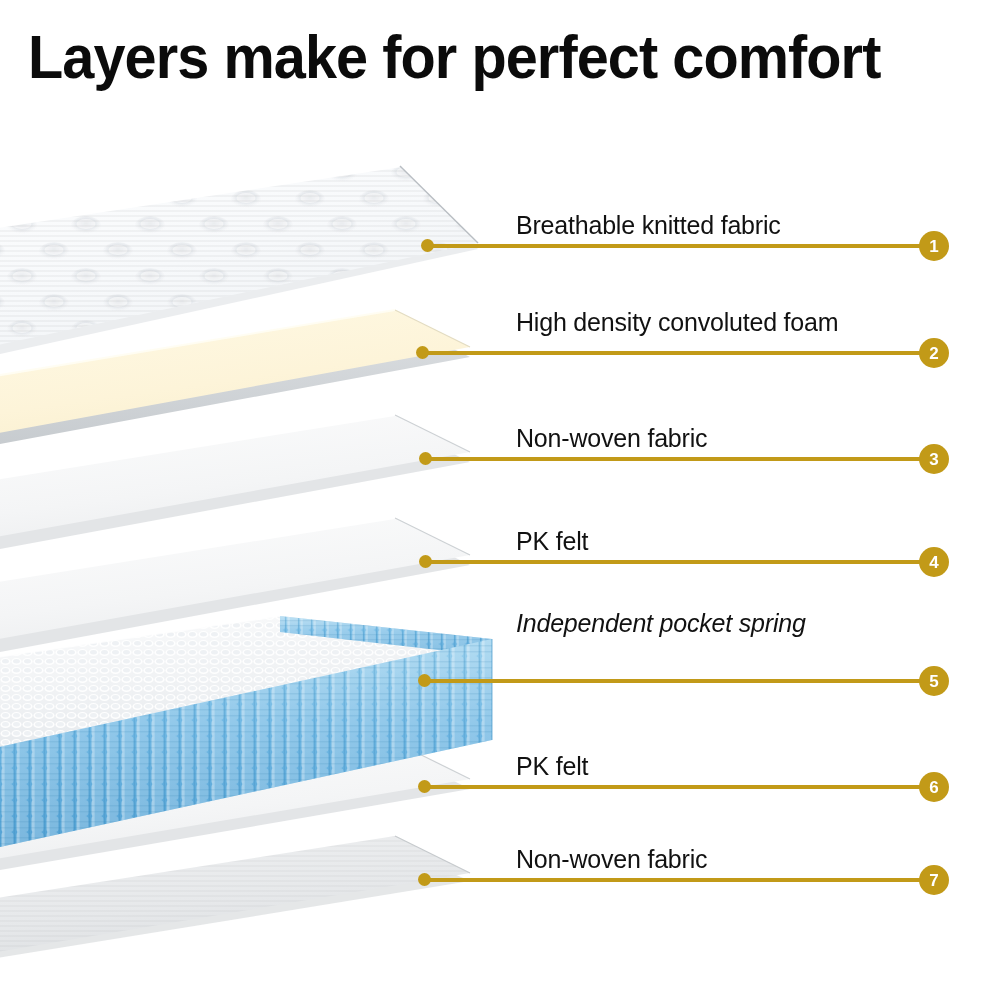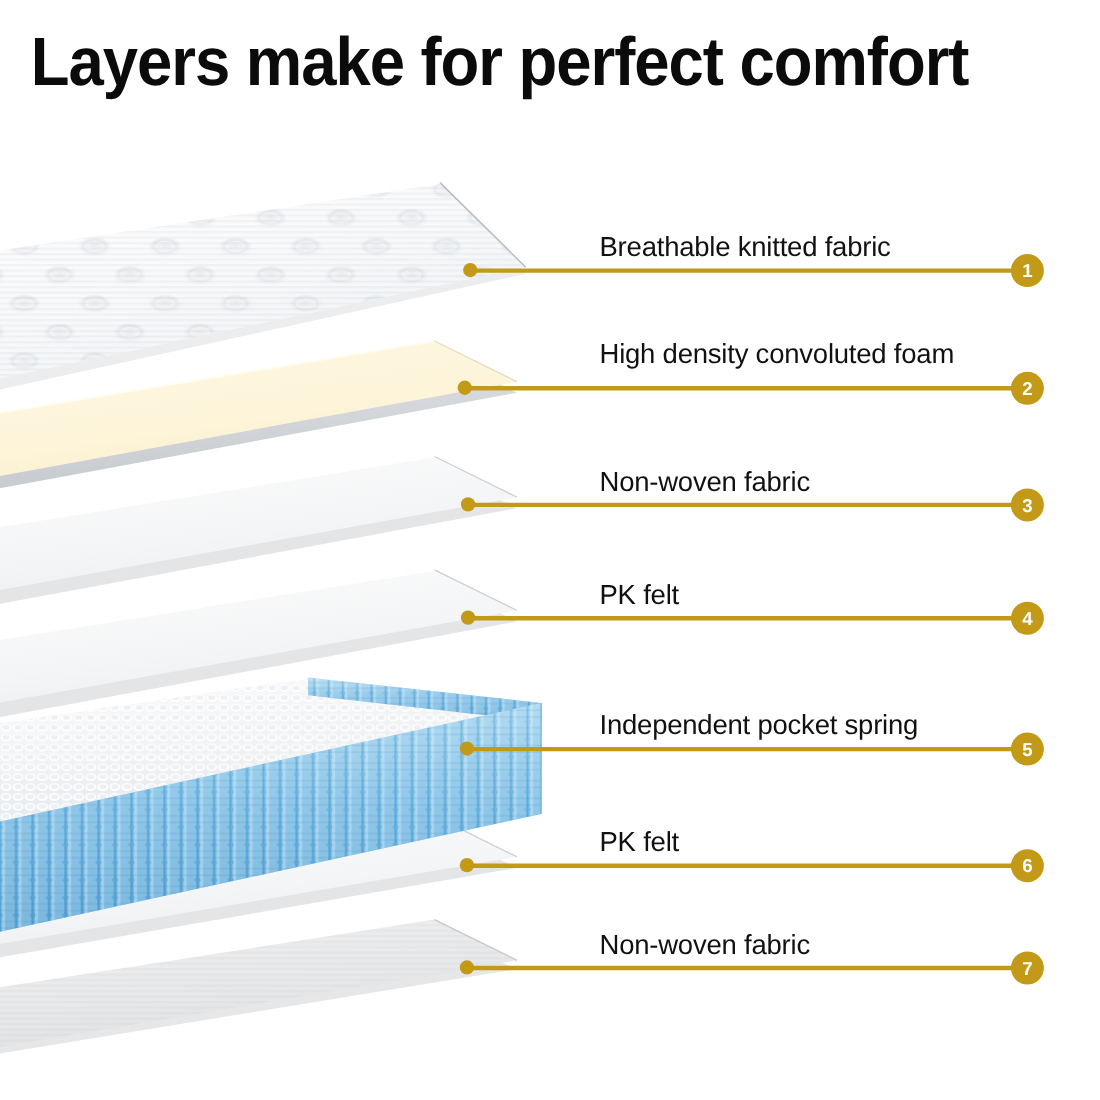--- a/index.html
+++ b/index.html
@@ -57,21 +57,20 @@
     align-items:center;
     justify-content:center;
     line-height:1;
   }
   .callout-label{
     position:absolute;
     font-size:25px;
     color:#111111;
     white-space:nowrap;
     letter-spacing:-0.2px;
-    margin-left:29px;
   }
 </style>
 </head>
 <body>
 
 <div id="stage">
 
   <div class="title">Layers make for perfect comfort</div>
 
   <svg id="art" viewBox="0 0 1000 1000">
@@ -247,21 +246,21 @@
     </div>
 
     <div class="callout">
       <div class="callout-label" style="left:516px; top:527px;">PK felt</div>
       <div class="lead-line" style="left:425px; top:560px; width:500px;"></div>
       <div class="lead-dot" style="left:419px; top:555px;"></div>
       <div class="badge" style="left:919px; top:547px;">4</div>
     </div>
 
     <div class="callout">
-      <div class="callout-label" style="left:516px; top:645px;">Independent pocket spring</div>
+      <div class="callout-label" style="left:516px; top:609px;font-style:italic;">Independent pocket spring</div>
       <div class="lead-line" style="left:424px; top:679px; width:501px;"></div>
       <div class="lead-dot" style="left:418px; top:674px;"></div>
       <div class="badge" style="left:919px; top:666px;">5</div>
     </div>
 
     <div class="callout">
       <div class="callout-label" style="left:516px; top:752px;">PK felt</div>
       <div class="lead-line" style="left:424px; top:785px; width:501px;"></div>
       <div class="lead-dot" style="left:418px; top:780px;"></div>
       <div class="badge" style="left:919px; top:772px;">6</div>

